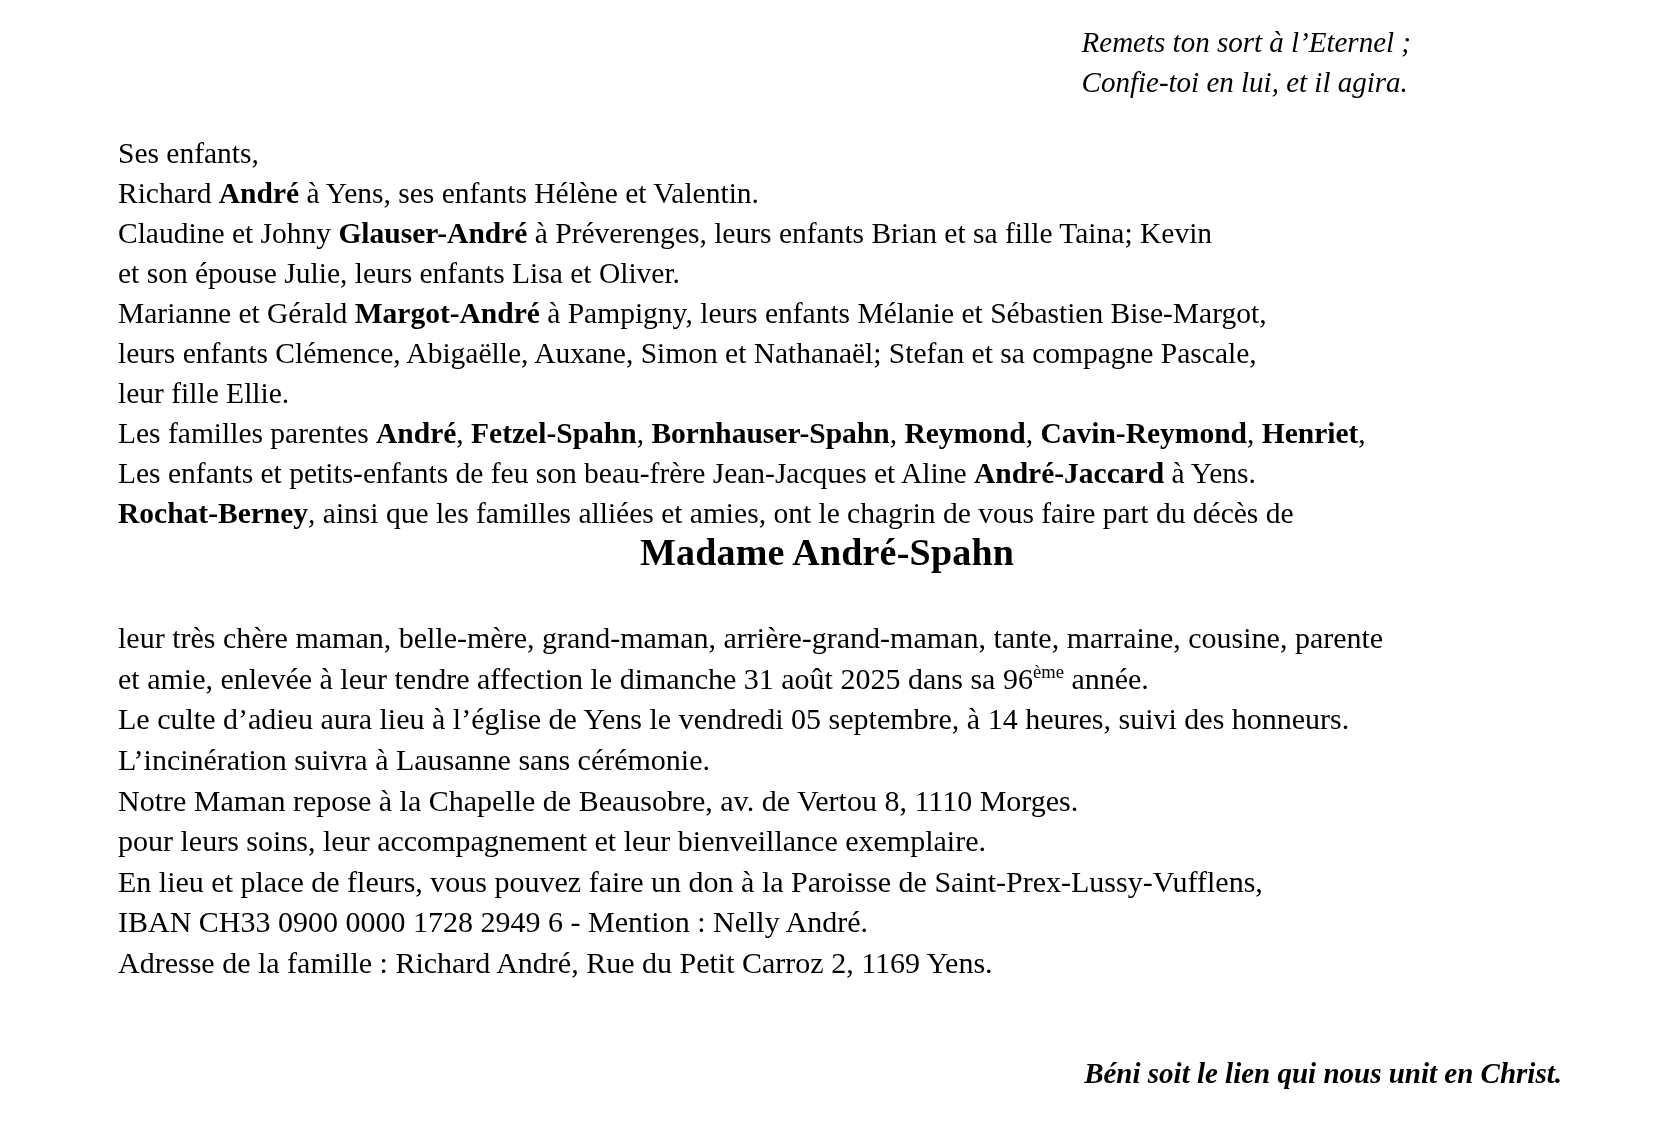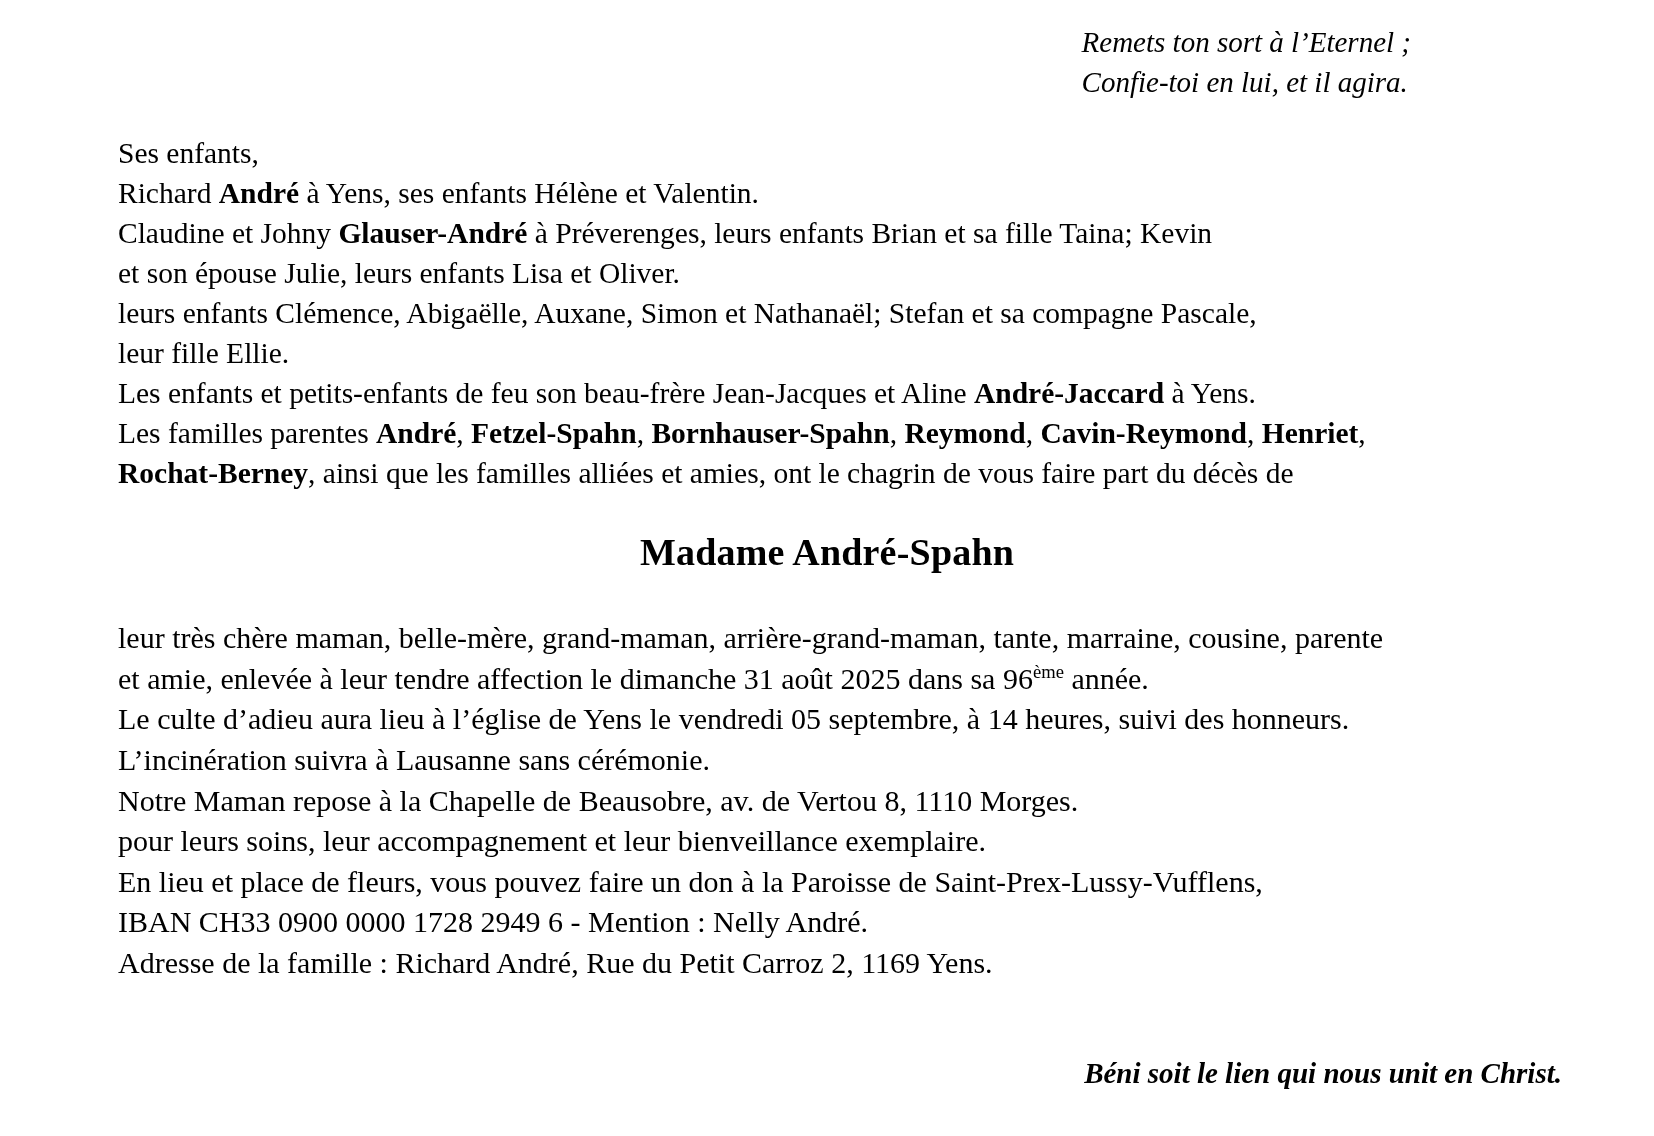--- a/index.html
+++ b/index.html
@@ -97,28 +97,29 @@
 
   <div class="body-text">
     <div class="line">Ses enfants,</div>
 
     <div class="line">Richard <b>André</b> à Yens, ses enfants Hélène et Valentin.</div>
 
     <div class="line">Claudine et Johny <b>Glauser-André</b> à Préverenges, leurs enfants Brian et sa fille Taina; Kevin</div>
 
     <div class="line">et son épouse Julie, leurs enfants Lisa et Oliver.</div>
 
+    <div class="line">Marianne et Gérald <b>Margot-André</b> à Pampigny, leurs enfants Mélanie et Sébastien Bise-Margot,</div>
 
     <div class="line">leurs enfants Clémence, Abigaëlle, Auxane, Simon et Nathanaël; Stefan et sa compagne Pascale,</div>
 
     <div class="line">leur fille Ellie.</div>
 
+    <div class="line">Les familles parentes <b>André</b>, <b>Fetzel-Spahn</b>, <b>Bornhauser-Spahn</b>, <b>Reymond</b>, <b>Cavin-Reymond</b>, <b>Henriet</b>,</div>
+
     <div class="line">Les enfants et petits-enfants de feu son beau-frère Jean-Jacques et Aline <b>André-Jaccard</b> à Yens.</div>
-
-    <div class="line">Les familles parentes <b>André</b>, <b>Fetzel-Spahn</b>, <b>Bornhauser-Spahn</b>, <b>Reymond</b>, <b>Cavin-Reymond</b>, <b>Henriet</b>,</div>
 
     <div class="line"><b>Rochat-Berney</b>, ainsi que les familles alliées et amies, ont le chagrin de vous faire part du décès de</div>
   </div>
 
   <div class="name-block">
     <span class="deceased-name">Madame André-Spahn</span>
   </div>
 
   <div class="body-text-2">
     <div class="line">leur très chère maman, belle-mère, grand-maman, arrière-grand-maman, tante, marraine, cousine, parente</div>

